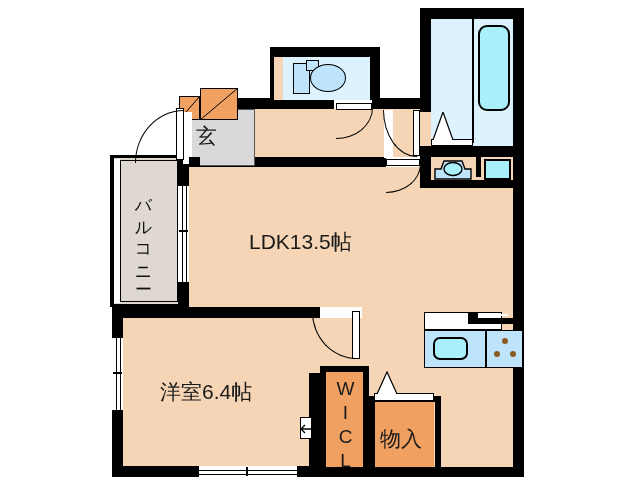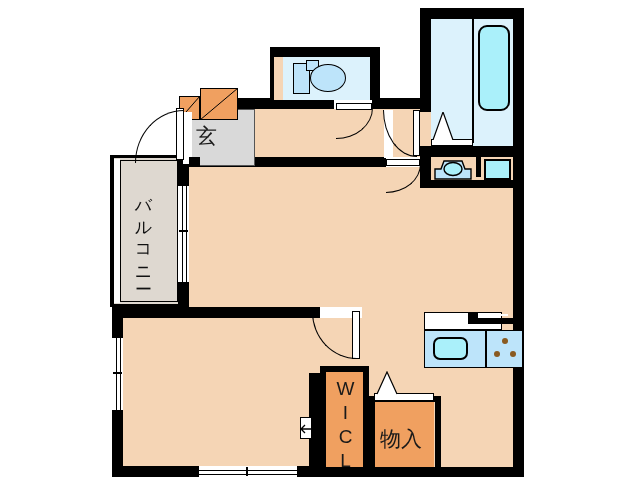--- a/index.html
+++ b/index.html
@@ -181,20 +181,21 @@
   <div class="abs white" style="left:178px; top:185px; width:11px; height:98px; border-top:1.2px solid #000; border-bottom:1.2px solid #000;"></div>
   <div class="abs" style="left:182px; top:185px; width:1.4px; height:98px; background:#000;"></div>
   <div class="abs" style="left:186px; top:185px; width:1.4px; height:98px; background:#000;"></div>
   <div class="abs" style="left:179px; top:230px; width:9px; height:1.6px; background:#000;"></div>
 
   <div class="abs floor" style="left:123px; top:318px; width:197px; height:148px;"></div>
 
   <div class="abs wall" style="left:112px; top:307px; width:208px; height:11px;"></div>
 
   <div class="abs wall" style="left:309px; top:373px; width:11px; height:94px;"></div>
+  <div class="lbl lbl-room" style="left:160px; top:378px;">洋室6.4帖</div>
 
   <div class="abs white" style="left:112px; top:337px; width:11px; height:74px; border-top:1.2px solid #000; border-bottom:1.2px solid #000;"></div>
   <div class="abs" style="left:116px; top:337px; width:1.4px; height:74px; background:#000;"></div>
   <div class="abs" style="left:120px; top:337px; width:1.4px; height:74px; background:#000;"></div>
   <div class="abs" style="left:113px; top:372px; width:9px; height:1.6px; background:#000;"></div>
 
   <div class="abs white" style="left:198px; top:466px; width:100px; height:11px; border-left:1.2px solid #000; border-right:1.2px solid #000;"></div>
   <div class="abs" style="left:198px; top:470px; width:100px; height:1.4px; background:#000;"></div>
   <div class="abs" style="left:198px; top:474px; width:100px; height:1.4px; background:#000;"></div>
   <div class="abs" style="left:246px; top:467px; width:1.6px; height:9px; background:#000;"></div>
@@ -236,17 +237,18 @@
   <div class="abs" style="left:484px; top:314px; width:24px; height:2px; background:#fff;"></div>
 
   <div class="abs sinkb ol" style="left:424px; top:330px; width:62px; height:38px;"></div>
   <div class="abs tub" style="left:433px; top:337px; width:35px; height:23px; border:2px solid #000; border-radius:7px;"></div>
 
   <div class="abs sinkb ol" style="left:486px; top:330px; width:37px; height:38px;"></div>
   <div class="abs" style="left:502px; top:338px; width:6px; height:6px; background:#8a5a20; border-radius:50%;"></div>
   <div class="abs" style="left:494px; top:351px; width:6px; height:6px; background:#8a5a20; border-radius:50%;"></div>
   <div class="abs" style="left:510px; top:351px; width:6px; height:6px; background:#8a5a20; border-radius:50%;"></div>
 
+  <div class="lbl lbl-ldk" style="left:249px; top:228px;">LDK13.5帖</div>
 
   <div class="abs wall" style="left:420px; top:98px; width:11px; height:14px;"></div>
   <div class="abs wall" style="left:189px; top:157px; width:11px; height:10px;"></div>
 
 </div>
 
 </body></html>

